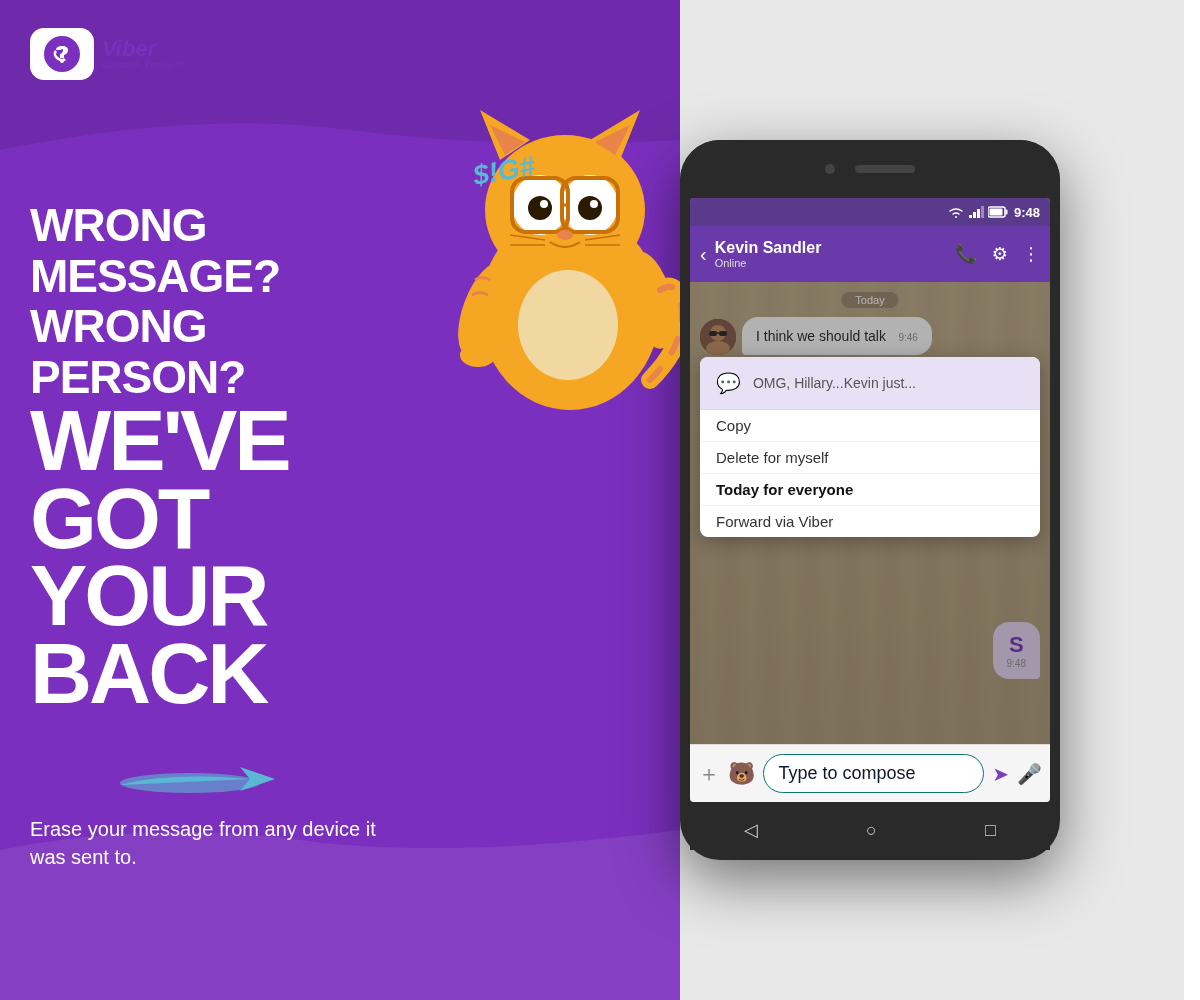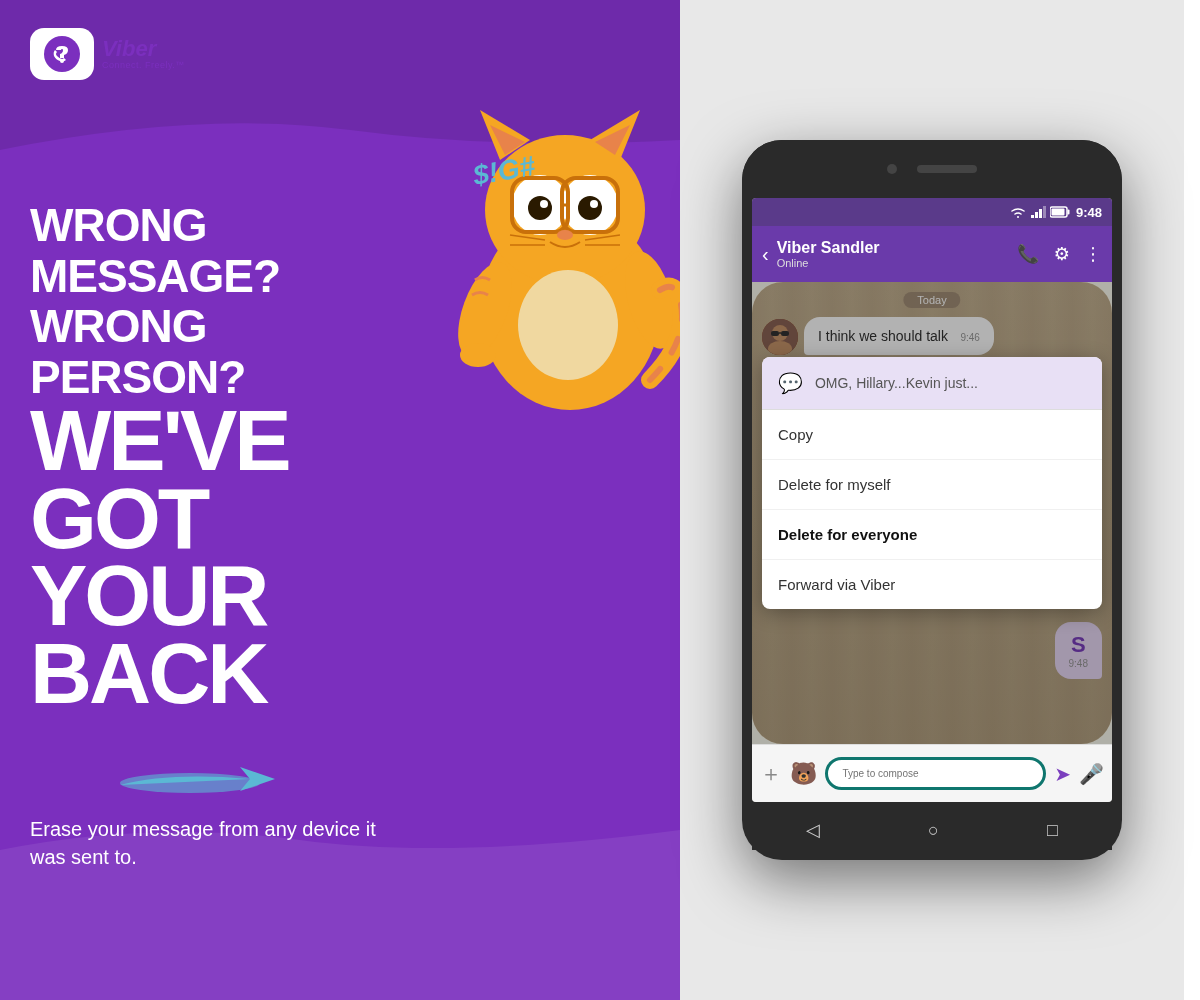--- a/index.html
+++ b/index.html
@@ -138,21 +138,21 @@
     }
 
     
     .right-panel {
       width: 504px;
       height: 1000px;
       background: #e8e8e8;
       position: relative;
       display: flex;
       align-items: center;
-      justify-content: center;
+      justify-content: flex-start;
     }
 
     
     .phone {
       width: 380px;
       height: 720px;
       background: #2a2a2a;
       border-radius: 40px;
       position: relative;
       box-shadow: 0 20px 60px rgba(0,0,0,0.5);
@@ -230,21 +230,20 @@
       color: #fff;
       font-size: 18px;
     }
 
     
     .chat-body {
       flex: 1;
       position: relative;
       overflow: hidden;
       background: #b5b5ab;
-      border-radius: 31px;
     }
 
     
     .chat-bg {
       position: absolute;
       inset: 0;
       background: repeating-linear-gradient(
         90deg,
         rgba(139,100,60,0.15) 0px,
         rgba(160,120,70,0.1) 20px,
@@ -342,21 +341,21 @@
     }
     .context-menu-header-icon {
       color: #7b3fbe;
       font-size: 20px;
     }
     .context-menu-header-text {
       color: #555;
       font-size: 14px;
     }
     .context-menu-item {
-      padding: 16px 16px;
+      padding: 7px 16px;
       font-size: 15px;
       color: #333;
       border-bottom: 1px solid #f0f0f0;
       cursor: pointer;
     }
     .context-menu-item:last-child {
       border-bottom: none;
     }
     .context-menu-item.bold {
       font-weight: bold;
@@ -399,25 +398,25 @@
       flex-shrink: 0;
       border-top: 1px solid #ddd;
     }
     .compose-icon {
       color: #888;
       font-size: 22px;
     }
     .compose-input {
       flex: 1;
       background: #fff;
-      border: 3px solid #0f766e;
+      border: 1px solid #0f766e;
       border-radius: 20px;
       padding: 8px 14px;
-      font-size: 10px;
-      color: #737373;
+      font-size: 18px;
+      color: #0f172a;
     }
     .compose-send {
       color: #7b3fbe;
       font-size: 20px;
     }
     .compose-mic {
       color: #888;
       font-size: 20px;
     }
 
@@ -595,21 +594,21 @@
             <rect x="17.5" y="3.5" width="2" height="5" rx="1" fill="white"></rect>
             <rect x="1.5" y="2.5" width="13" height="7" rx="1" fill="white"></rect>
           </svg>
         </div>
         <span class="status-time">9:48</span>
       </div>
 
       <div class="chat-header">
         <span class="chat-back">‹</span>
         <div class="chat-contact-info">
-          <div class="chat-contact-name">Viber Sandler</div>
+          <div class="chat-contact-name">Kevin Sandler</div>
           <div class="chat-contact-status">Online</div>
         </div>
         <div class="chat-header-icons">
 
           <span class="chat-icon">📞</span>
 
           <span class="chat-icon">⚙</span>
 
           <span class="chat-icon">⋮</span>
         </div>
@@ -642,21 +641,21 @@
 
         <div class="context-menu-overlay"></div>
 
         <div class="context-menu">
           <div class="context-menu-header">
             <span class="context-menu-header-icon">💬</span>
             <span class="context-menu-header-text">OMG, Hillary...Kevin just...</span>
           </div>
           <div class="context-menu-item">Copy</div>
           <div class="context-menu-item">Delete for myself</div>
-          <div class="context-menu-item bold">Delete for everyone</div>
+          <div class="context-menu-item bold">Today for everyone</div>
           <div class="context-menu-item">Forward via Viber</div>
         </div>
 
         <div class="msg-sent">
           <div class="msg-bubble-sent">
             <div class="msg-sent-letter">S</div>
             <div class="msg-sent-time">9:48</div>
           </div>
         </div>
       </div>

